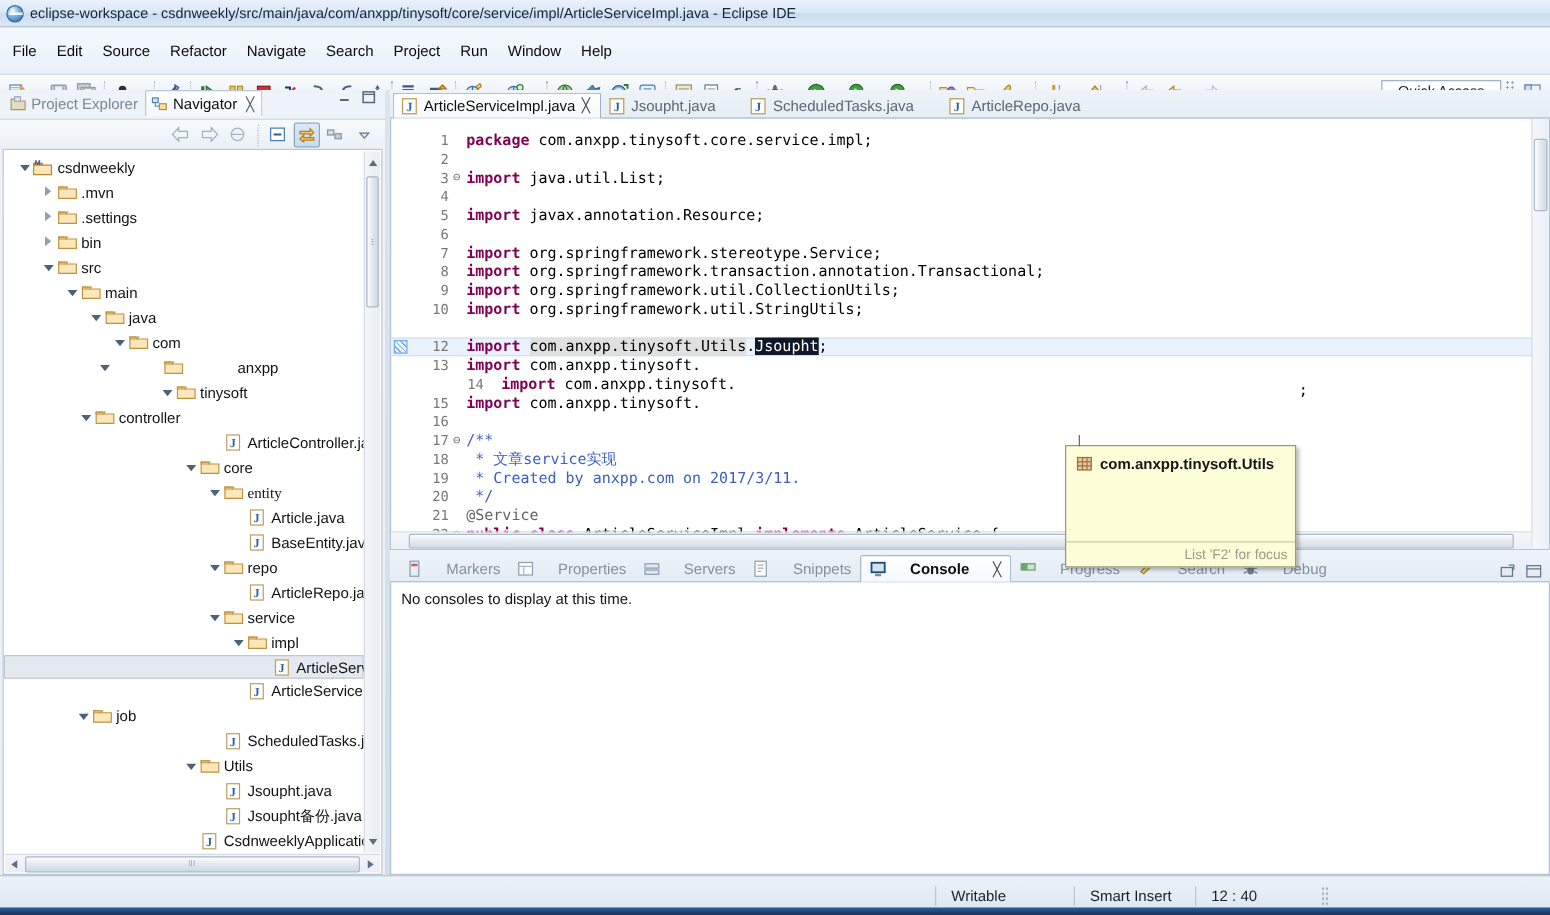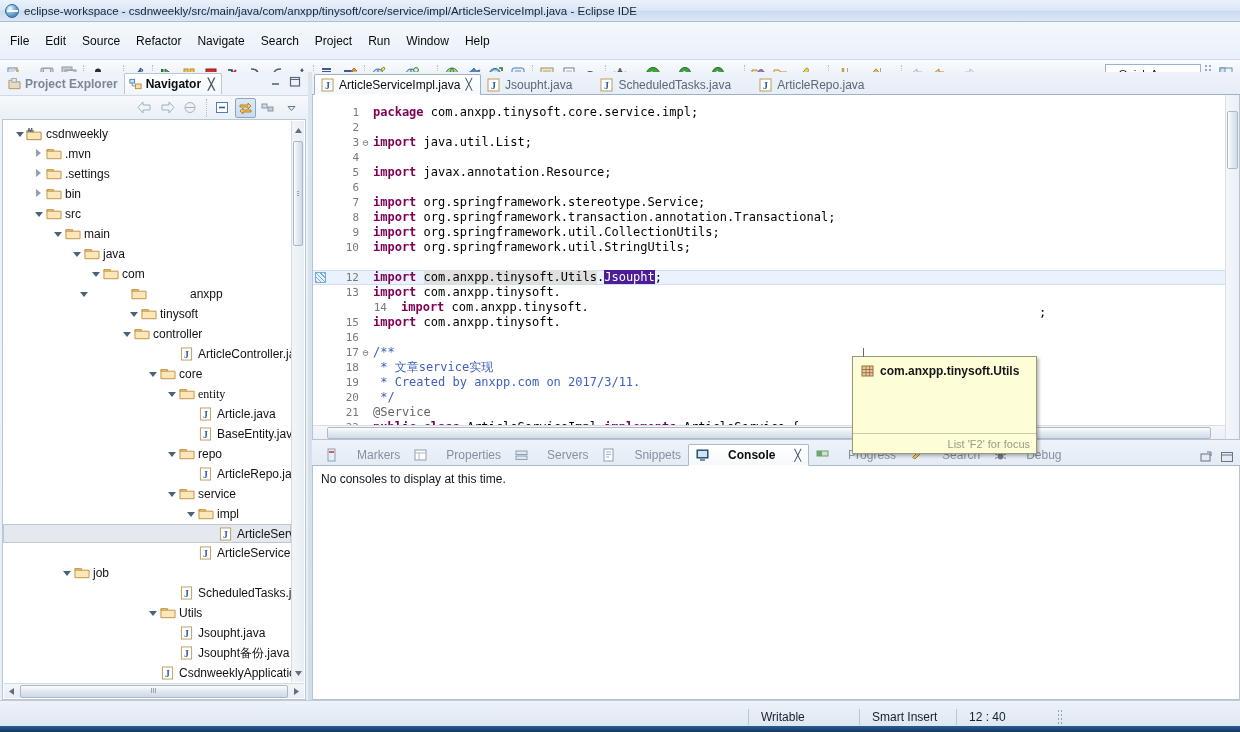--- a/index.html
+++ b/index.html
@@ -98,24 +98,23 @@
 
   
   .left-pane {
     width: 308px;
     background: linear-gradient(180deg,#eef3f9 0%, #e7eef6 100%);
     display: flex; flex-direction: column;
     position: relative;
   }
   .view-tabs {
     height: 23px;
-    display: flex; align-items: center;
+    display: flex; align-items: flex-start;
     padding-left: 4px;
     position: relative;
-    font-weight: bold;
   }
   .vt {
     display: flex; align-items: center; gap: 4px;
     padding: 3px 6px 3px 4px;
     font-size: 12px; color: #7b8794;
     height: 21px;
   }
   .vt.active {
     color: #0d0d0d;
     background: linear-gradient(180deg,#ffffff 0%, #f3f7fb 100%);
@@ -228,21 +227,21 @@
      font-family:"DejaVu Sans Mono","Liberation Mono",monospace;}
   .cline .fold{position:absolute;left:47px;width:11px;text-align:center;color:#777;font-size:10px;line-height:15px;}
   .cline .txt{position:absolute;left:60px;}
   .cline.hl{background:#eaf2fd;}
   .cline.hl::before{content:"";position:absolute;left:0;right:0;top:0;height:1px;background:#cfdef0;}
   .cline.hl::after{content:"";position:absolute;left:0;right:0;bottom:0;height:1px;background:#cfdef0;}
   .kw{color:#7f0055;font-weight:bold;}
   .cm{color:#3f5fbf;}
   .an{color:#646464;}
   .occ{background:#e0e0e0;}
-  .selhl{background:#4c1d95;color:#ffffff;}
+  .selhl{background:#0f172a;color:#ffffff;}
   .gutter-mark{position:absolute;left:2px;top:2px;width:11px;height:11px;
      background-image:repeating-linear-gradient(45deg,#7aaadd 0 1px,transparent 1px 3px);
      border:1px solid #7aaadd;}
 
   .ed-vscroll{position:absolute;right:0;top:0;bottom:0;width:14px;background:linear-gradient(90deg,#f4f7fa,#eaf0f6);border-left:1px solid #d6dee7;}
   .ed-vscroll .thumb{position:absolute;left:1px;right:1px;top:16px;height:58px;
      background:linear-gradient(90deg,#fdfdfe,#e4ebf2 45%,#d2dce7);border:1px solid #abb9c8;border-radius:2px;}
   .ed-hscroll{position:absolute;left:0;right:14px;bottom:0;height:14px;background:linear-gradient(180deg,#f4f7fa,#eaf0f6);border-top:1px solid #d6dee7;display:flex;align-items:center;}
   .ed-hscroll .thumb{flex:1;margin:0 14px;height:12px;background:linear-gradient(180deg,#fdfdfe,#e4ebf2 45%,#d2dce7);border:1px solid #abb9c8;border-radius:2px;}
 
@@ -744,21 +743,21 @@
             <div class="row" style="padding-left: 124px;">
               <span class="arrow down"></span>
               <span class="ico">
                 <svg viewBox="0 0 17 14" width="16" height="14">
                   <path d="M1 2.5h5l1 1.5h9v8H1z" fill="#fbe7b9" stroke="#c09140"></path>
                   <path d="M1 4h6.4l1-1.5H1z" fill="#f6d99b" stroke="#c09140"></path>
                 </svg>
               </span>
               <span class="lbl">tinysoft</span>
             </div>
-            <div class="row" style="padding-left: 117px; text-align: right;">
+            <div class="row" style="padding-left: 59px; text-align: right;">
               <span class="arrow down"></span>
               <span class="ico">
                 <svg viewBox="0 0 17 14" width="16" height="14">
                   <path d="M1 2.5h5l1 1.5h9v8H1z" fill="#fbe7b9" stroke="#c09140"></path>
                   <path d="M1 4h6.4l1-1.5H1z" fill="#f6d99b" stroke="#c09140"></path>
                 </svg>
               </span>
               <span class="lbl">controller</span>
             </div>
             <div class="row" style="padding-left: 162px;">

